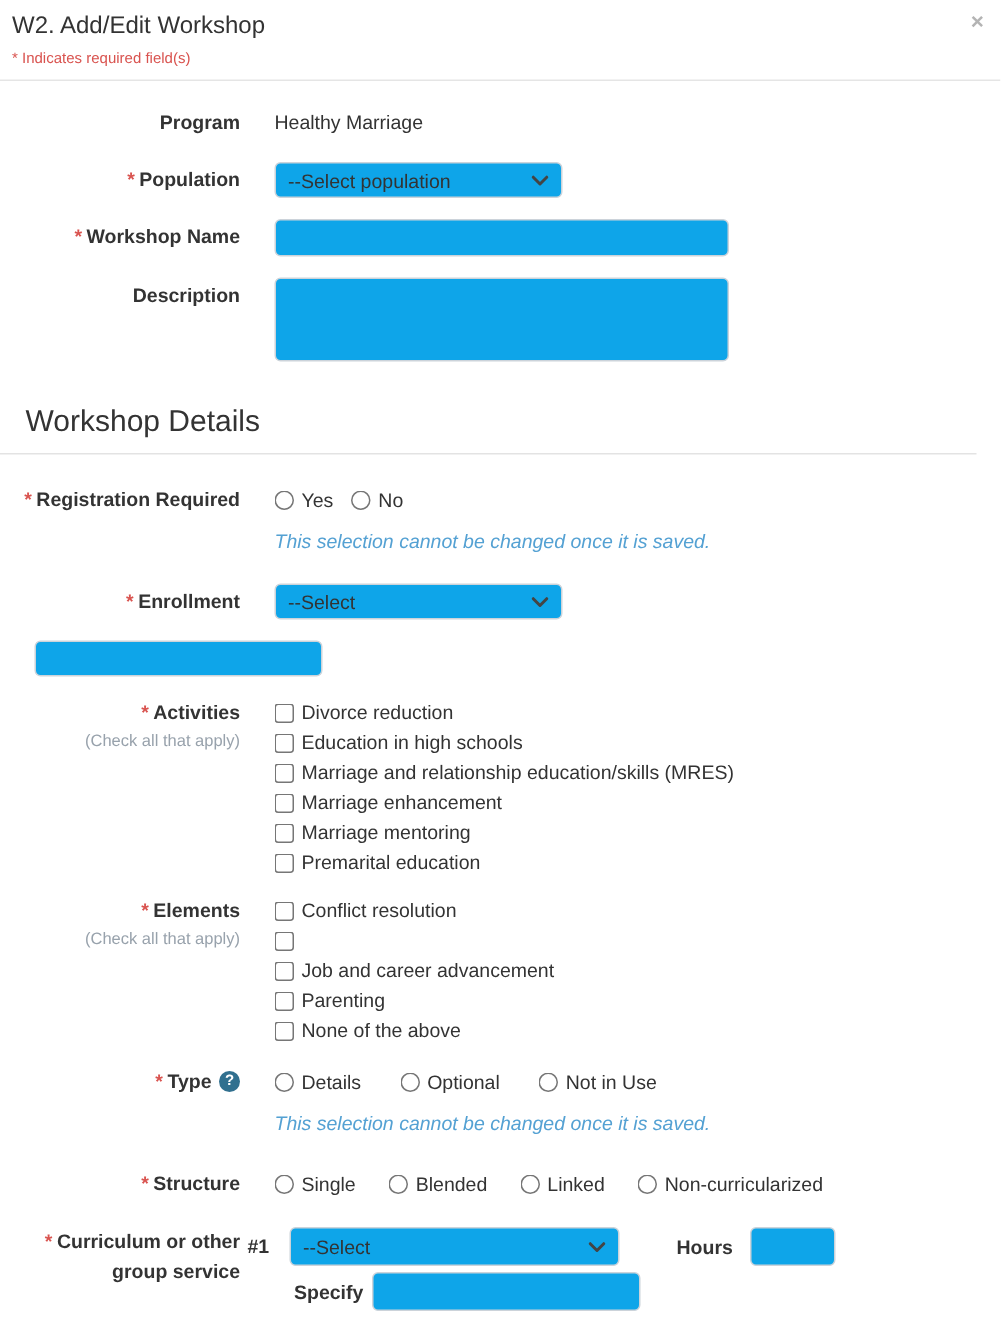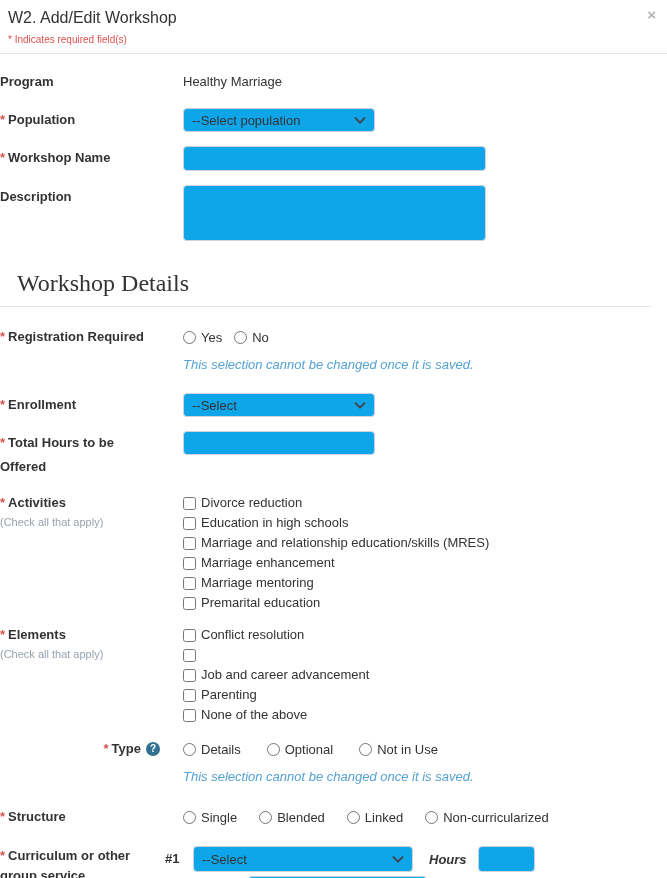--- a/index.html
+++ b/index.html
@@ -21,34 +21,33 @@
     position: absolute; top: 7px; right: 11px;
     color: #b4b4b4; font-size: 15px; font-weight: bold; line-height: 15px;
     cursor: pointer;
   }
 
   
   .modal-body { padding: 16px 16px 0 0; }
   .frow { display: flex; align-items: flex-start; margin-bottom: 14px; }
   .lbl {
     width: 160px; flex-shrink: 0;
-    text-align: left; font-weight: bold; font-size: 13px; line-height: 24px;
+    text-align: right; font-weight: bold; font-size: 13px; line-height: 24px;
   }
   .lbl.tight { line-height: 20px; }
   .lbl .hint { display: block; font-weight: normal; font-size: 11px; color: #98a2ac; line-height: 14px; margin-top: 2px; }
   .req { color: #d9534f; margin-right: 3px; }
   .ctl { margin-left: 23px; }
   .static-val { line-height: 24px; }
 
   
   .section-title {
-    font-size: 24px; font-weight: normal; color: #333;
+    font-size: 20px; font-weight: normal; color: #333;
     padding: 6px 0 9px 17px; margin: 20px 0 18px 0;
     border-bottom: 1px solid #e3e3e3;
-    font-family: Liberation Serif, serif;
   }
 
   
   input[type="text"], textarea, select {
     font-family: "Liberation Sans", "DejaVu Sans", sans-serif;
     font-size: 13px; color: #333;
     border: 1px solid #ccd3da; border-radius: 4px;
     padding: 3px 8px; background: #0ea5e9; outline: none;
   }
   input.w-mid, select.w-mid { width: 192px; height: 24px; }
@@ -80,21 +79,21 @@
     background: #31708f; color: #fff; font-size: 10px; font-weight: bold;
     margin-left: 5px; vertical-align: -2px; cursor: pointer;
   }
   .lbl-inline { display: inline-flex; align-items: center; justify-content: flex-end; width: 100%; line-height: 24px; }
 
   
   .curr-ctl { margin-left: 5px; }
   .curr-line1 { display: flex; align-items: center; }
   .row-num { font-weight: bold; width: 16px; line-height: 26px; }
   .curr-select { width: 220px; height: 26px; margin-left: 12px; }
-  .hours-lbl { font-weight: bold; margin-left: 16px; font-style: italic; }
+  .hours-lbl { font-weight: bold; margin-left: 38px; }
   .hours-input { width: 57px; height: 26px; margin-left: 11px; }
   .curr-line2 { display: flex; align-items: center; margin-top: 4px; margin-left: 31px; }
   .specify-lbl { font-weight: bold; }
   .specify-input { width: 179px; height: 26px; margin-left: 6px; background: #e9ecef; }
 </style>
 </head>
 <body>
 
 <div class="modal">
 
@@ -162,21 +161,20 @@
             <option>--Select</option>
           </select>
           <span class="caret"><svg width="12" height="8" viewBox="0 0 12 8">
                 <path d="M1.5 1.5 L6 6 L10.5 1.5" stroke="#444" stroke-width="2" fill="none" stroke-linecap="round" stroke-linejoin="round"></path>
               </svg></span>
         </span>
       </div>
     </div>
 
     <div class="frow">
-      <div class="lbl"><span class="req">*</span><span>Total Hours to be Offered</span></div>
       <div class="ctl"><input type="text" class="w-mid" style=""></div>
     </div>
 
     <div class="frow" style="margin-bottom:12px;">
       <div class="lbl tight">
         <span class="req">*</span><span>Activities</span>
         <span class="hint">(Check all that apply)</span>
       </div>
       <div class="ctl optgroup-v">
         <label class="optline">

